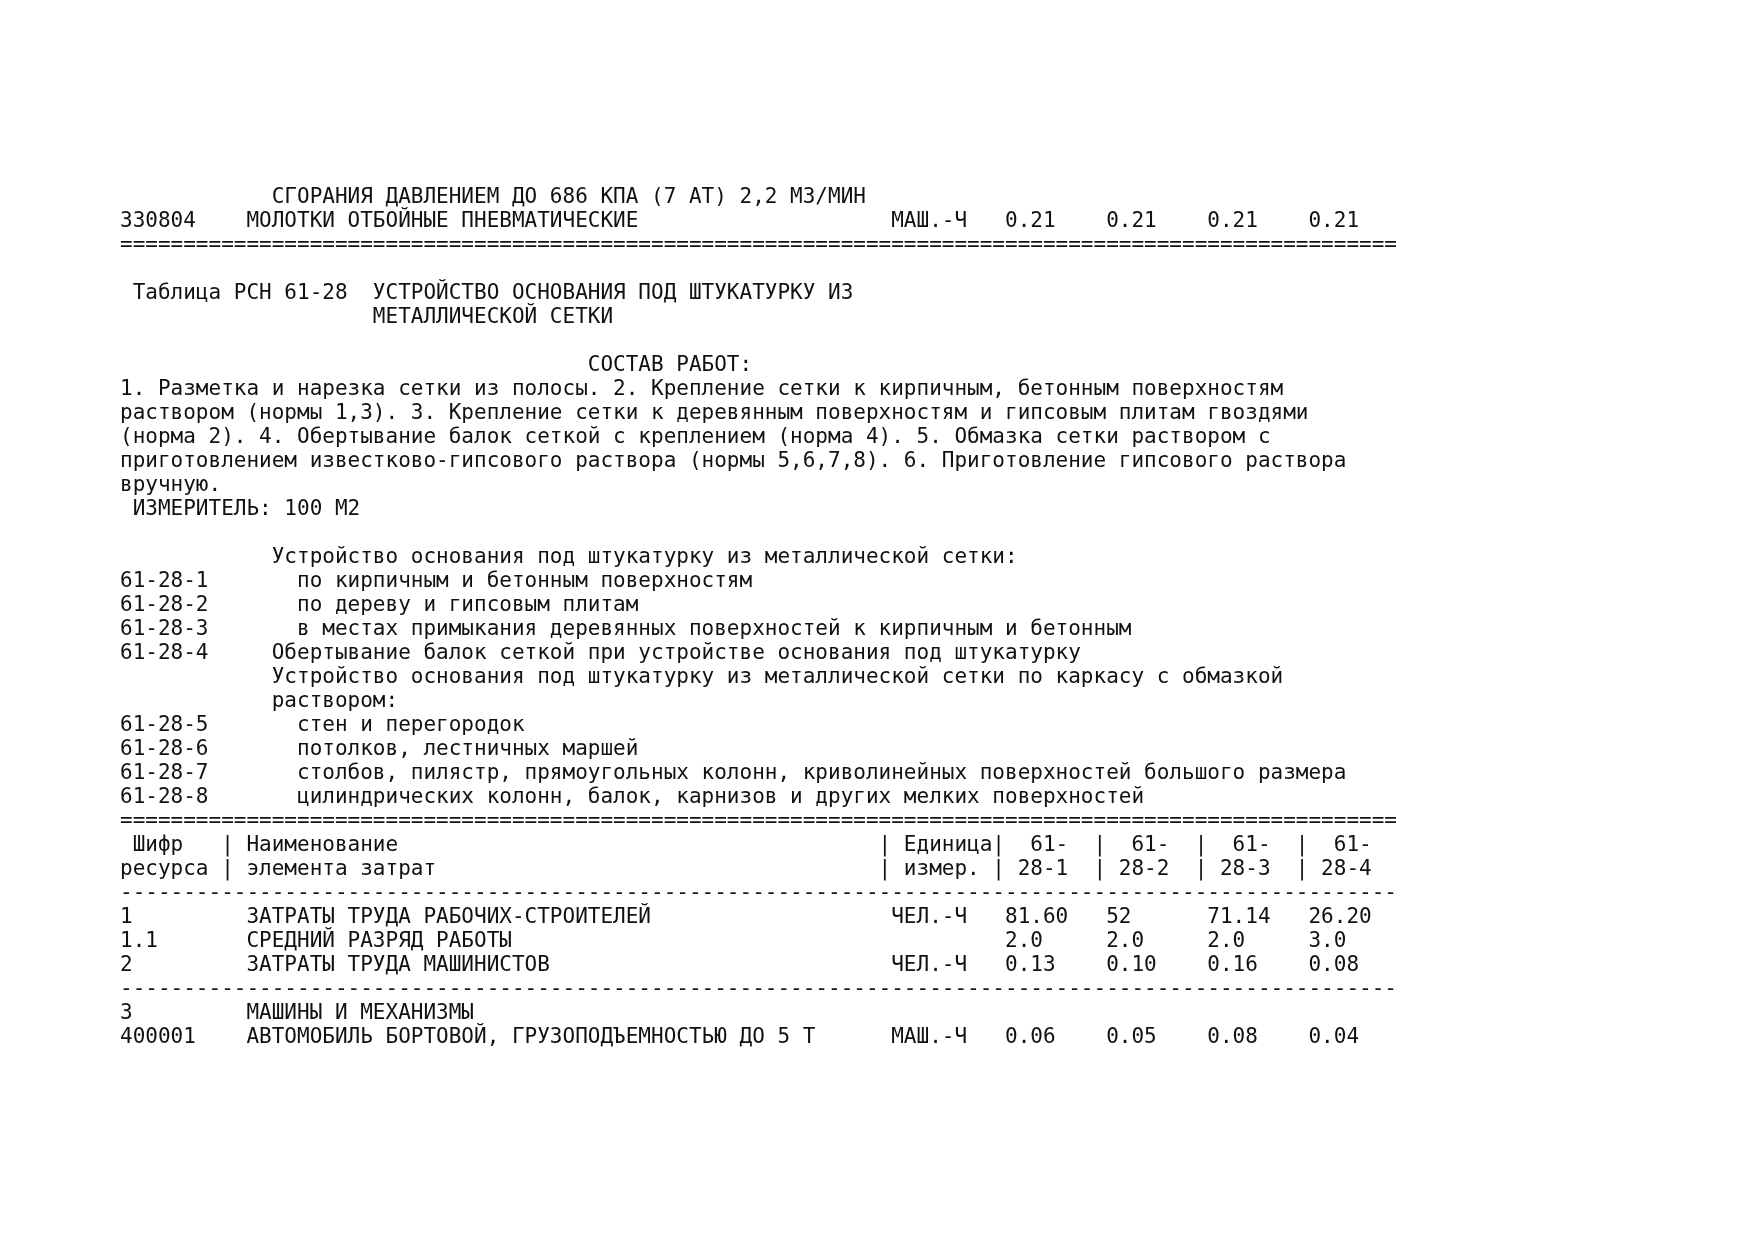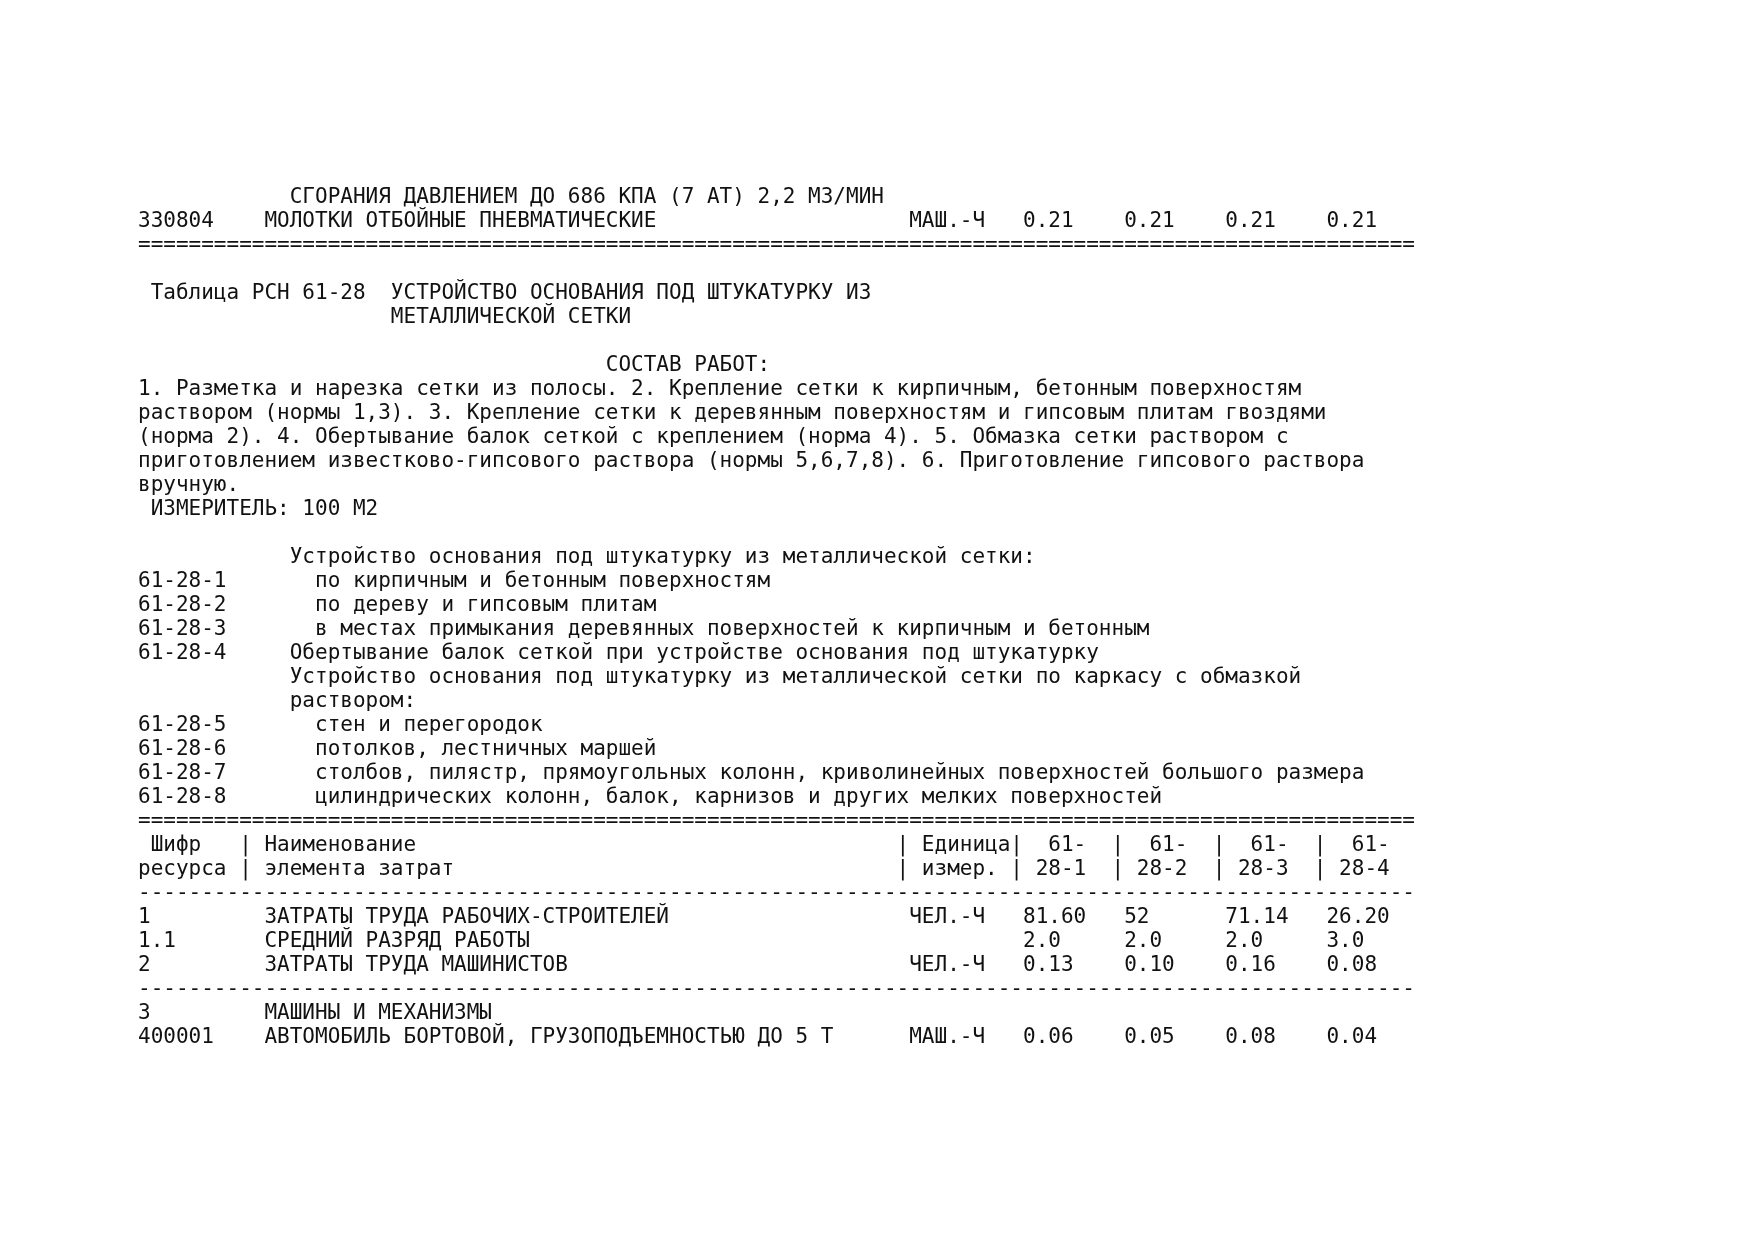--- a/index.html
+++ b/index.html
@@ -8,21 +8,21 @@
     background: #ffffff;
   }
   body {
     width: 1755px;
     height: 1240px;
     overflow: hidden;
     position: relative;
   }
   #doc {
     position: absolute;
-    left: 138px;
+    left: 120px;
     top: 184px;
     font-family: "DejaVu Sans Mono", "Liberation Mono", monospace;
     font-size: 21px;
     line-height: 24px;
     color: #111111;
     white-space: pre;
   }
   .section { display: block; }
   .line {
     height: 24px;

